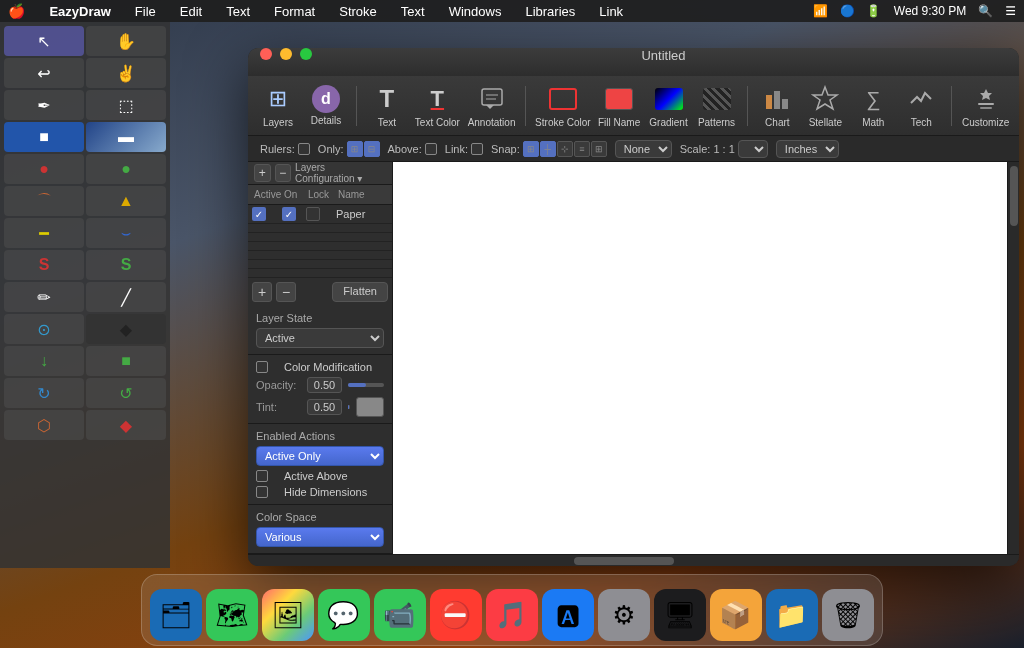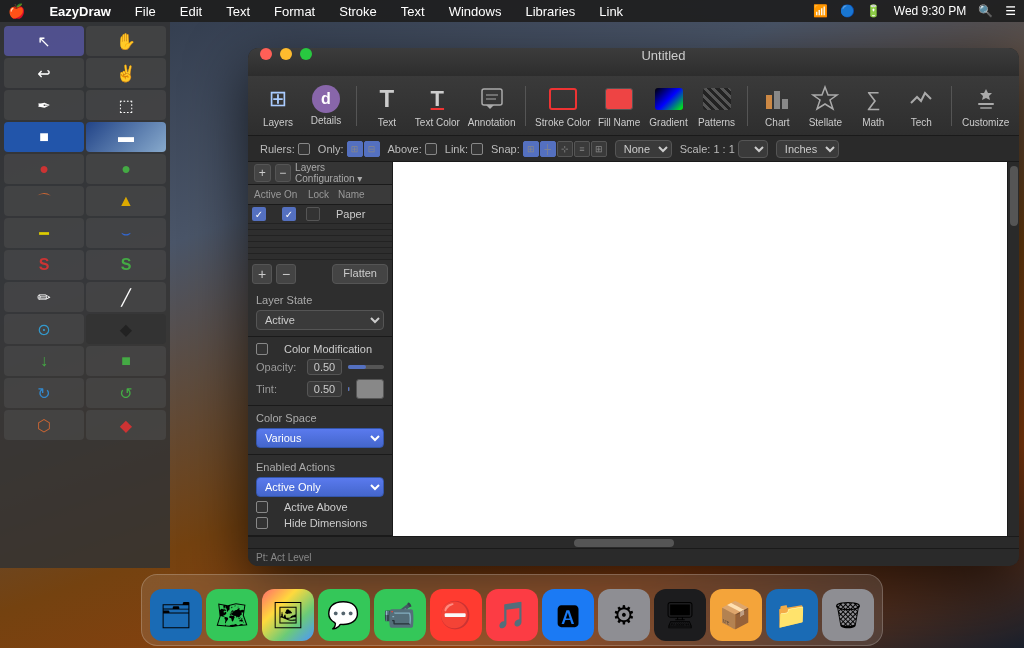--- a/index.html
+++ b/index.html
@@ -816,56 +816,53 @@
           <span class="panel-label">Tint:</span>
           <span class="panel-value">0.50</span>
           <div class="slider-track">
             <div class="slider-fill" style="width:50%"></div>
           </div>
           <div class="color-swatch"></div>
         </div>
       </div>
 
       <div class="panel-section">
-        <div class="panel-section-title">Color Space</div>
-        <select class="panel-select" style="background:linear-gradient(180deg,#5a7aee,#4466cc);color:#fff;border-color:#3355aa;">
-          <option>Various</option>
-        </select>
-      </div>
-
-      <div class="panel-section">
         <div class="panel-section-title">Enabled Actions</div>
         <select class="panel-select" style="background:linear-gradient(180deg,#5a7aee,#4466cc);color:#fff;border-color:#3355aa;">
           <option>Active Only</option>
         </select>
         <div class="checkbox-row" style="margin-top:4px;">
           <div class="panel-checkbox"></div>
           <span>Active Above</span>
         </div>
         <div class="checkbox-row" style="margin-top:4px;">
           <div class="panel-checkbox"></div>
           <span>Hide Dimensions</span>
         </div>
       </div>
+
+      <div class="panel-section">
+        <div class="panel-section-title">Color Space</div>
+        <select class="panel-select" style="background:linear-gradient(180deg,#5a7aee,#4466cc);color:#fff;border-color:#3355aa;">
+          <option>Various</option>
+        </select>
+      </div>
     </div>
 
     <div class="drawing-canvas"></div>
 
     <div class="scrollbar-v">
       <div class="scrollbar-thumb"></div>
     </div>
   </div>
 
   <div class="scrollbar-h">
     <div class="scrollbar-h-thumb"></div>
   </div>
 
-  <div class="status-bar">
-    <span>Pt:  Act Level</span>
-  </div>
 </div>
 
 <div class="watermark">
   <div style="display:flex;flex-direction:column;align-items:center;">
     <div class="watermark-text">
       <span>OCEAN </span><span class="watermark-of">OF</span><span> MAC</span>
     </div>
     <div style="font-size:20px;font-weight:900;color:#c8a000;letter-spacing:4px;">.COM</div>
   </div>
 </div>

